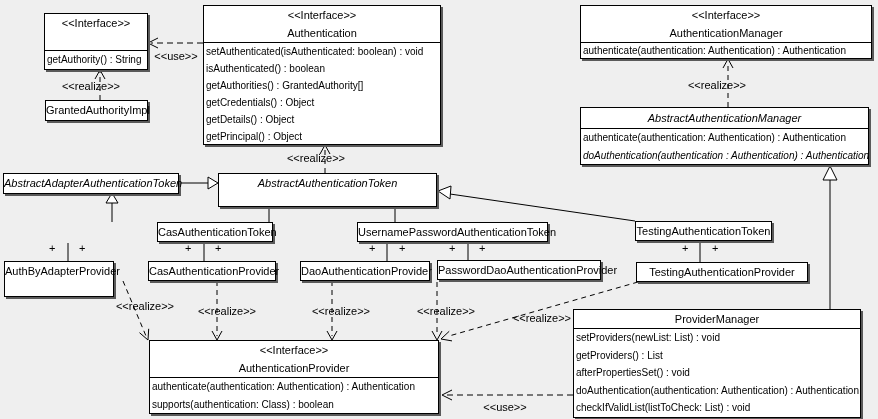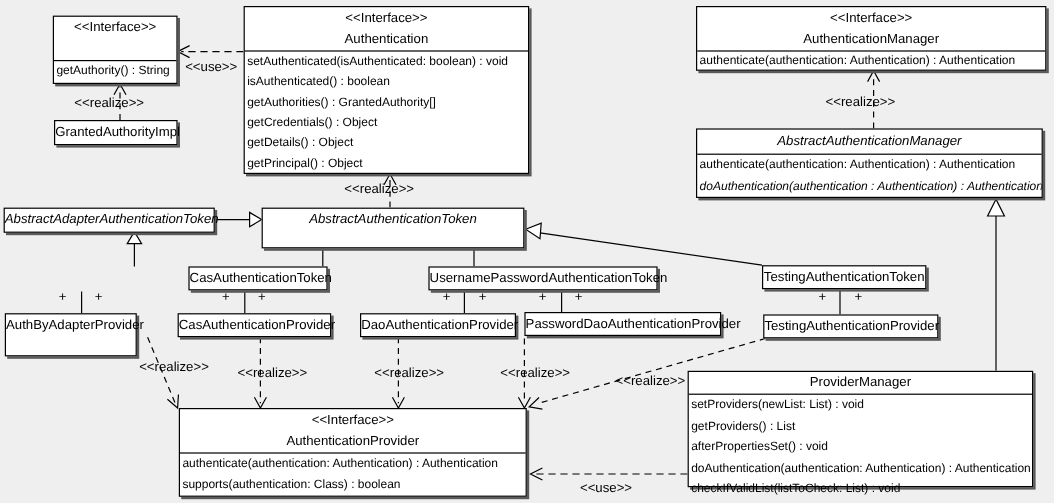--- a/index.html
+++ b/index.html
@@ -164,36 +164,36 @@
   </div>
 
   <div class="box single" style="left:300px;top:261px;width:130px;height:20px">
     <div class="cname">DaoAuthenticationProvider</div>
   </div>
 
   <div class="box single" style="left:437px;top:260px;width:164px;height:20px">
     <div class="cname">PasswordDaoAuthenticationProvider</div>
   </div>
 
-  <div class="box single" style="left:636px;top:262px;width:146px;height:20px">
+  <div class="box single" style="left:636px;top:262px;width:172px;height:20px">
     <div class="cname">TestingAuthenticationProvider</div>
   </div>
 
   <div class="box" style="left:149px;top:340px;width:290px;height:74px">
     <div class="title" style="height:36px">
       <div class="stereo">&lt;&lt;Interface&gt;&gt;</div>
       <div class="cname">AuthenticationProvider</div>
     </div>
     <div class="methods">
       <div class="method" style="line-height:18px">authenticate(authentication: Authentication) : Authentication</div>
       <div class="method" style="line-height:18px">supports(authentication: Class) : boolean</div>
     </div>
   </div>
 
-  <div class="box" style="left:573px;top:309px;width:288px;height:97px">
+  <div class="box" style="left:573px;top:309px;width:288px;height:109px">
     <div class="title" style="height:18px">
       <div class="cname" style="line-height:18px">ProviderManager</div>
     </div>
     <div class="methods">
       <div class="method" style="line-height:17.6px">setProviders(newList: List) : void</div>
       <div class="method" style="line-height:17.6px">getProviders() : List</div>
       <div class="method" style="line-height:17.6px">afterPropertiesSet() : void</div>
       <div class="method" style="line-height:17.6px">doAuthentication(authentication: Authentication) : Authentication</div>
       <div class="method" style="line-height:17.6px">checkIfValidList(listToCheck: List) : void</div>
     </div>

